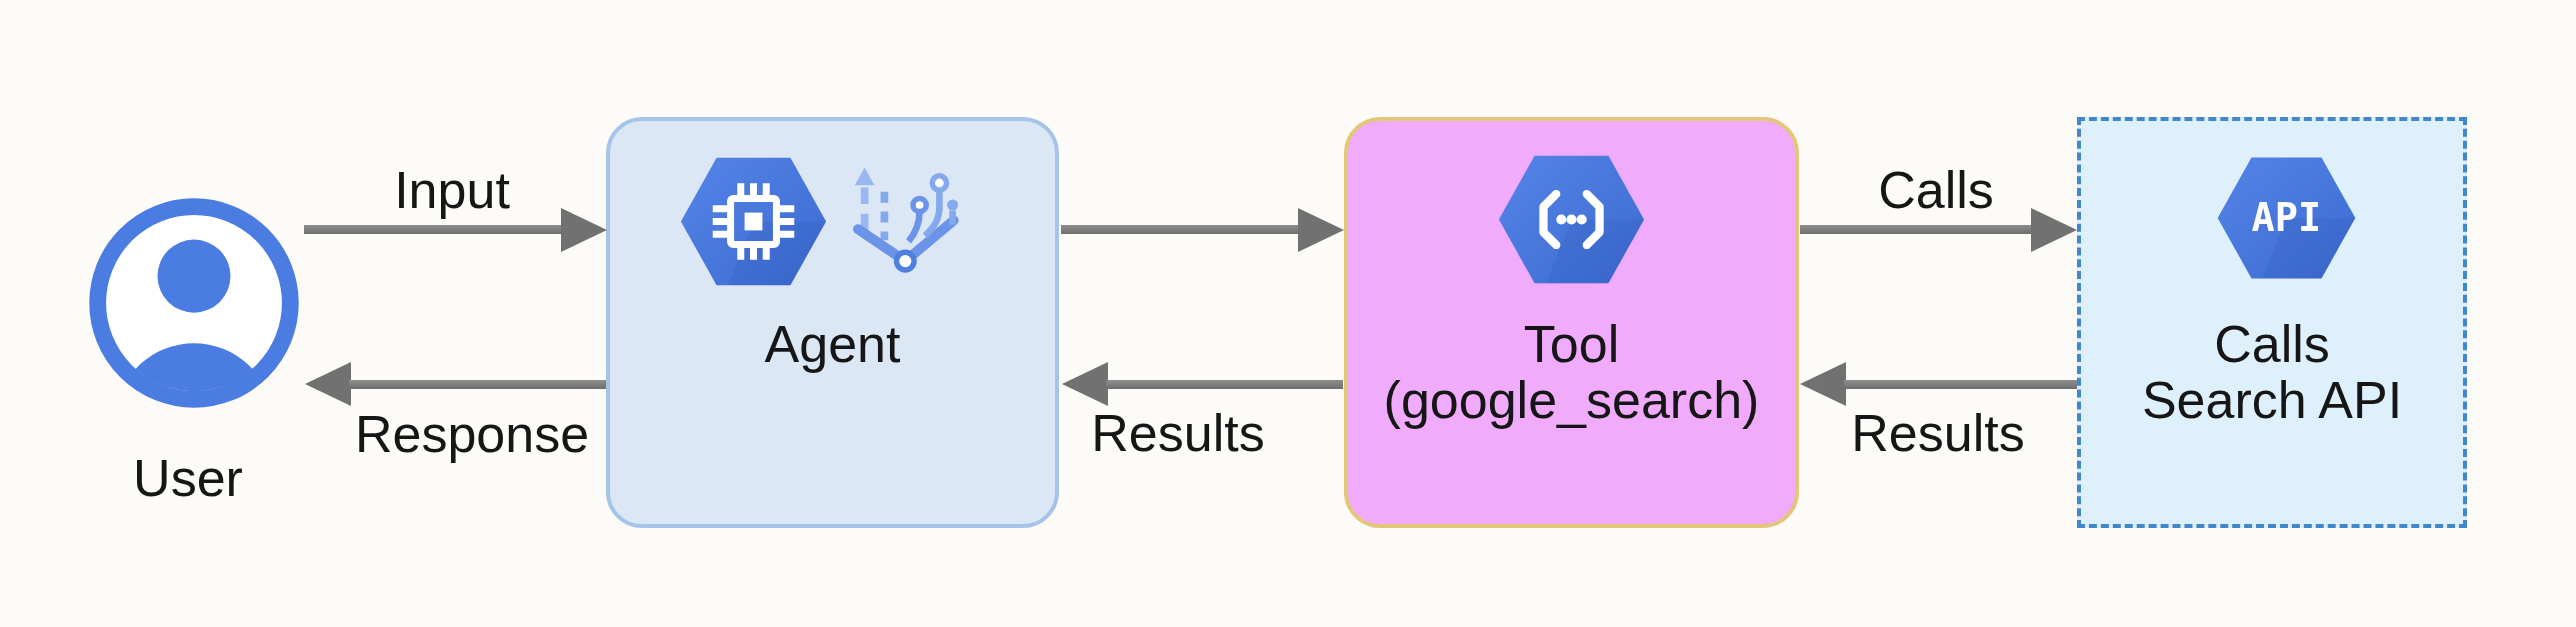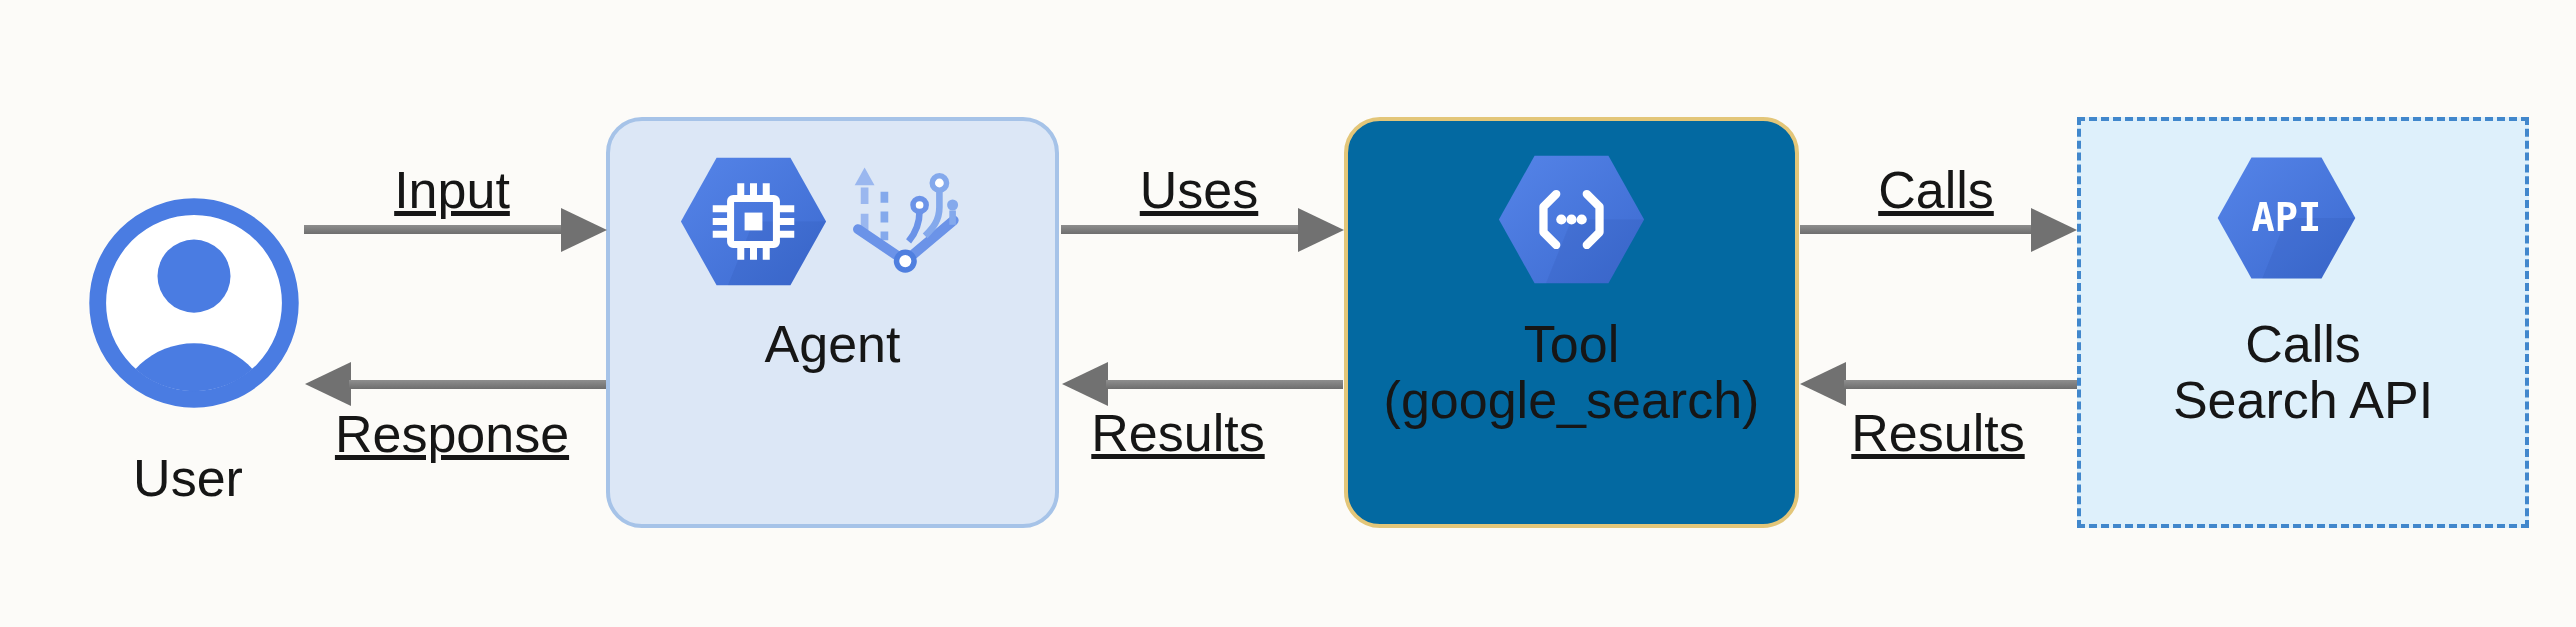--- a/index.html
+++ b/index.html
@@ -10,22 +10,22 @@
     overflow:hidden;
   }
   .canvas{position:relative;width:2576px;height:628px;}
 
   
   .node-box{
     position:absolute;top:117px;height:411px;
     box-sizing:border-box;border-radius:36px;
   }
   .box-agent{left:606px;width:453px;background:#dce7f6;border:4px solid #a6c3e8;}
-  .box-tool{left:1344px;width:455px;background:#0369a1;border:4px solid #e3c679;}
-  .box-api{left:2077px;width:452px;background:#def0fb;border:4px dashed #4187cc;border-radius:0;}
+  .box-tool{left:1344px;width:455px;background:#f0abfc;border:4px solid #e3c679;}
+  .box-api{left:2077px;width:390px;background:#def0fb;border:4px dashed #4187cc;border-radius:0;}
 
   .box-title,.box-subtitle{
     position:absolute;left:0;right:0;text-align:center;
     font-size:52px;line-height:56px;color:#161616;white-space:nowrap;
   }
   .box-title{top:195px;}
   .box-subtitle{top:251px;}
 
   .node-icon{position:absolute;}
 
@@ -47,21 +47,21 @@
     position:absolute;width:0;height:0;
     border-top:22px solid transparent;border-bottom:22px solid transparent;
   }
   .head-top{top:208px;}
   .head-bottom{top:362px;}
   .head-right{border-left:46px solid #717171;}
   .head-left{border-right:46px solid #717171;}
 
   .edge-label{
     position:absolute;transform:translate(-50%,-50%);
-    font-size:52px;color:#161616;white-space:nowrap;text-decoration:underline;
+    font-size:52px;color:#161616;white-space:nowrap;
   }
 </style>
 </head>
 <body>
 
 <div class="canvas">
 
   <svg class="user-icon" viewBox="0 0 100 100" aria-hidden="true">
     <defs>
       <clipPath id="userClip">
@@ -152,29 +152,28 @@
     <div class="box-title">Calls</div>
     <div class="box-subtitle">Search API</div>
   </div>
 
   <div class="arrow-shaft shaft-top" style="left:304px;width:259px"></div>
   <div class="arrow-head head-top head-right" style="left:561px"></div>
   <div class="edge-label" style="left:452px;top:190px">Input</div>
 
   <div class="arrow-shaft shaft-top" style="left:1061px;width:240px"></div>
   <div class="arrow-head head-top head-right" style="left:1298px"></div>
-  <div class="edge-label" style="left:1199px;top:190px">Uses</div>
 
   <div class="arrow-shaft shaft-top" style="left:1800px;width:233px"></div>
   <div class="arrow-head head-top head-right" style="left:2031px"></div>
   <div class="edge-label" style="left:1936px;top:190px">Calls</div>
 
   <div class="arrow-head head-bottom head-left" style="left:305px"></div>
   <div class="arrow-shaft shaft-bottom" style="left:349px;width:257px"></div>
-  <div class="edge-label" style="left:452px;top:434px">Response</div>
+  <div class="edge-label" style="left:472px;top:434px">Response</div>
 
   <div class="arrow-head head-bottom head-left" style="left:1062px"></div>
   <div class="arrow-shaft shaft-bottom" style="left:1106px;width:237px"></div>
   <div class="edge-label" style="left:1178px;top:433px">Results</div>
 
   <div class="arrow-head head-bottom head-left" style="left:1800px"></div>
   <div class="arrow-shaft shaft-bottom" style="left:1844px;width:233px"></div>
   <div class="edge-label" style="left:1938px;top:433px">Results</div>
 
 </div>

